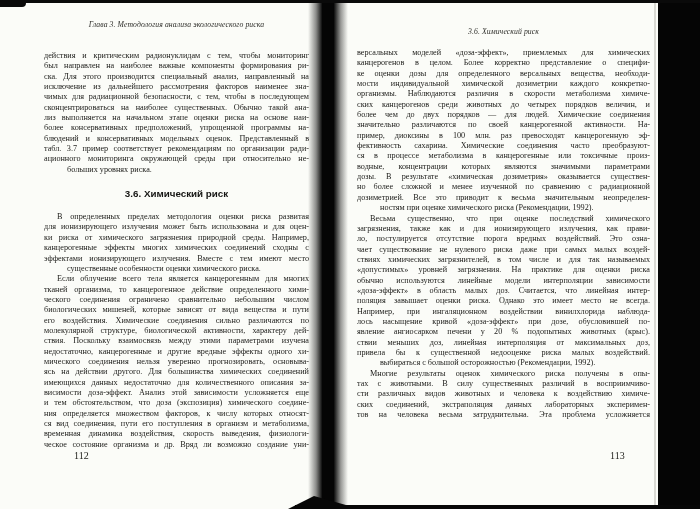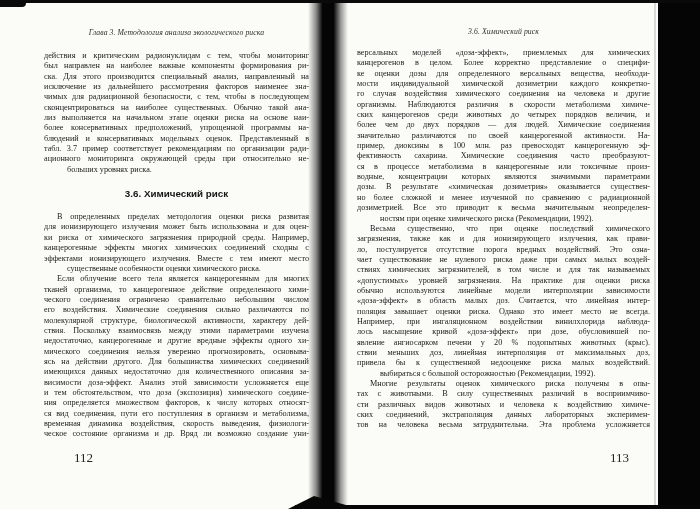--- a/index.html
+++ b/index.html
@@ -14,35 +14,35 @@
          background:linear-gradient(90deg,rgba(5,5,5,0) 0%,rgba(5,5,5,.45) 20%,#050505 36%,#050505 64%,rgba(5,5,5,.40) 82%,rgba(5,5,5,0) 100%);}
   .spine-flare{position:absolute;left:288px;bottom:0;width:0;height:0;
          border-bottom:13px solid #070707;border-left:26px solid transparent;border-right:46px solid transparent;}
   .edge-right{position:absolute;left:658px;top:0;width:42px;height:509px;background:#050505;}
   .edge-right-line{position:absolute;left:654px;top:0;width:2px;height:509px;background:#d9d9d3;}
   .edge-bottom{position:absolute;left:295px;bottom:0;width:405px;height:4px;background:#070707;}
 
   
   .running-head{position:absolute;font-style:italic;font-size:7.7px;color:#2c2c28;
                 text-align:center;white-space:nowrap;letter-spacing:.1px;}
-  .running-head.left{left:44px;width:265px;top:28px;}
+  .running-head.left{left:44px;width:265px;top:20px;}
   .running-head.right{left:357px;width:293px;top:27px;}
 
   .page-content{position:absolute;color:#1b1b18;font-size:8.2px;line-height:10.35px;}
   .page-content.left{left:44px;top:51px;width:265px;}
   .page-content.right{left:357px;top:48px;width:293px;}
 
   .line{text-align:justify;text-align-last:justify;white-space:normal;}
   .line.last{text-align-last:left;margin-left:23px;}
   .para.indent .line:first-child{text-indent:13px;}
 
   .section-heading{font-family:"Liberation Sans","DejaVu Sans",sans-serif;font-weight:bold;
                    font-size:9.8px;text-align:center;margin:13px 0 12px 0;line-height:12px;color:#151513;}
 
-  .page-number{position:absolute;font-size:13px;color:#242420;}
+  .page-number{position:absolute;font-size:10px;color:#242420;}
   .page-number.left{left:74px;top:450px;}
   .page-number.right{left:610px;top:450px;}
 </style>
 </head>
 <body>
 
 <div class="scan">
 
   <div class="running-head left">Глава 3. Методология анализа экологического риска</div>
   <div class="running-head right">3.6. Химический риск</div>
@@ -68,20 +68,21 @@
         <div class="line">для ионизирующего излучения может быть использована и для оцен-</div>
         <div class="line">ки риска от химического загрязнения природной среды. Например,</div>
         <div class="line">канцерогенные эффекты многих химических соединений сходны с</div>
         <div class="line">эффектами ионизирующего излучения. Вместе с тем имеют место</div>
         <div class="line last">существенные особенности оценки химического риска.</div>
       </div>
       <div class="para indent">
         <div class="line">Если облучение всего тела является канцерогенным для многих</div>
         <div class="line">тканей организма, то канцерогенное действие определенного хими-</div>
         <div class="line">ческого соединения ограничено сравнительно небольшим числом</div>
+        <div class="line">биологических мишеней, которые зависят от вида вещества и пути</div>
         <div class="line">его воздействия. Химические соединения сильно различаются по</div>
         <div class="line">молекулярной структуре, биологической активности, характеру дей-</div>
         <div class="line">ствия. Поскольку взаимосвязь между этими параметрами изучена</div>
         <div class="line">недостаточно, канцерогенные и другие вредные эффекты одного хи-</div>
         <div class="line">мического соединения нельзя уверенно прогнозировать, основыва-</div>
         <div class="line">ясь на действии другого. Для большинства химических соединений</div>
         <div class="line">имеющихся данных недостаточно для количественного описания за-</div>
         <div class="line">висимости доза-эффект. Анализ этой зависимости усложняется еще</div>
         <div class="line">и тем обстоятельством, что доза (экспозиция) химического соедине-</div>
         <div class="line">ния определяется множеством факторов, к числу которых относят-</div>
@@ -89,21 +90,20 @@
         <div class="line">временная динамика воздействия, скорость выведения, физиологи-</div>
         <div class="line">ческое состояние организма и др. Вряд ли возможно создание уни-</div>
       </div>
     </div>
   <div class="page-content right" id="right-page-content">
       <div class="para">
         <div class="line">версальных моделей «доза-эффект», приемлемых для химических</div>
         <div class="line">канцерогенов в целом. Более корректно представление о специфи-</div>
         <div class="line">ке оценки дозы для определенного версальных вещества, необходи-</div>
         <div class="line">мости индивидуальной химической дозиметрии каждого конкретно-</div>
-        <div class="line">го случая воздействия химического соединения на человека и другие</div>
         <div class="line">организмы. Наблюдаются различия в скорости метаболизма химиче-</div>
         <div class="line">ских канцерогенов среди животных до четырех порядков величин, и</div>
         <div class="line">более чем до двух порядков — для людей. Химические соединения</div>
         <div class="line">значительно различаются по своей канцерогенной активности. На-</div>
         <div class="line">пример, диоксины в 100 млн. раз превосходят канцерогенную эф-</div>
         <div class="line">фективность сахарина. Химические соединения часто преобразуют-</div>
         <div class="line">ся в процессе метаболизма в канцерогенные или токсичные произ-</div>
         <div class="line">водные, концентрации которых являются значимыми параметрами</div>
         <div class="line">дозы. В результате «химическая дозиметрия» оказывается существен-</div>
         <div class="line">но более сложной и менее изученной по сравнению с радиационной</div>

